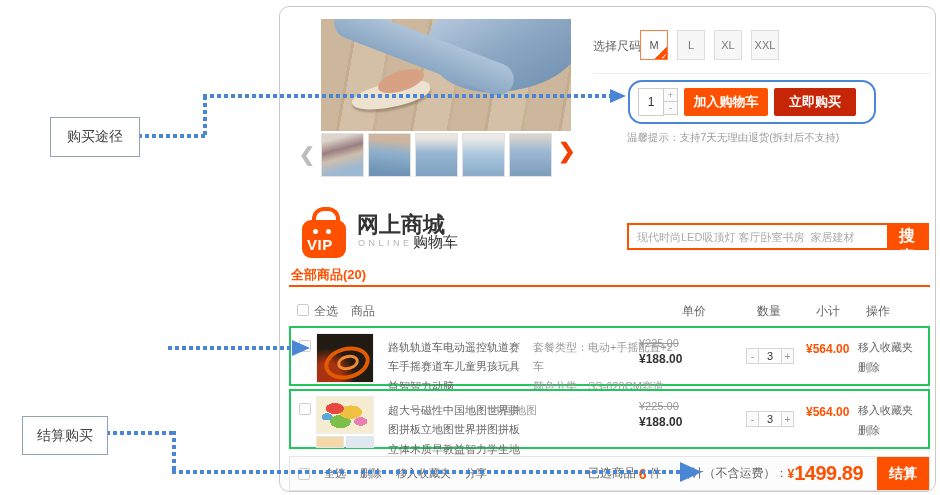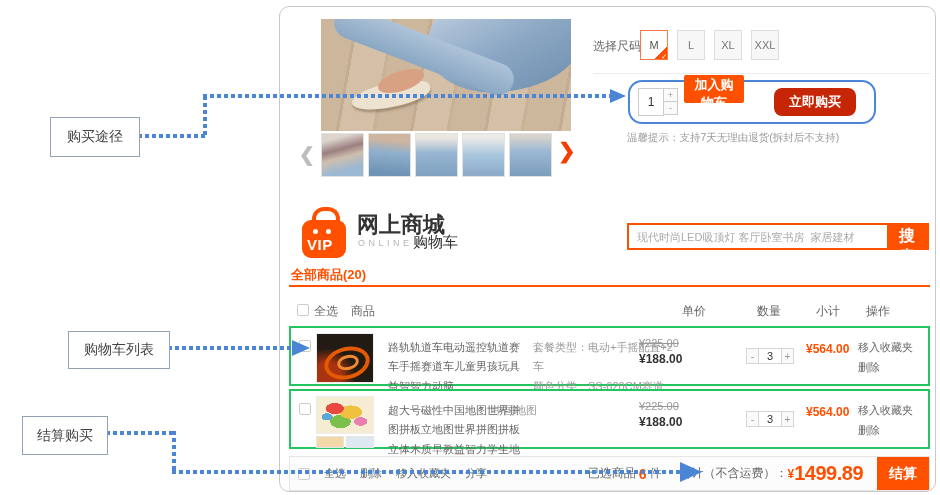--- a/index.html
+++ b/index.html
@@ -42,24 +42,24 @@
   .corner span{position:absolute;right:0px;bottom:-2px;color:#fff;font-size:7px;}
   .divider{position:absolute;left:313px;top:66px;width:337px;height:1px;background:#ececec;}
   .hl-box{position:absolute;left:348px;top:73px;width:248px;height:44px;border:2px solid #4a85d6;
     border-radius:14px;box-sizing:border-box;}
   .qty-input{position:absolute;left:358px;top:81px;width:26px;height:28px;border:1px solid #ccc;
     text-align:center;font-size:12px;color:#333;box-sizing:border-box;padding:0;background:#fff;}
   .stepper{position:absolute;left:383px;top:81px;width:15px;height:28px;}
   .step-cell{width:15px;height:14px;border:1px solid #ccc;box-sizing:border-box;background:#fafafa;
     font-size:9px;color:#999;display:flex;align-items:center;justify-content:center;cursor:pointer;}
   .stepper .step-cell+.step-cell{margin-top:-1px;}
-  .btn-add{position:absolute;left:404px;top:68px;width:60px;height:28px;background:#ff5000;color:#fff;
+  .btn-add{position:absolute;left:404px;top:81px;width:84px;height:28px;background:#ff5000;color:#fff;
     border:none;font-size:13px;font-weight:bold;border-radius:2px;cursor:pointer;font-family:inherit;}
   .btn-buy{position:absolute;left:494px;top:81px;width:82px;height:28px;background:#c62605;color:#fff;
-    border:none;font-size:13px;font-weight:bold;border-radius:8px;cursor:pointer;font-family:inherit;}
+    border:none;font-size:13px;font-weight:bold;border-radius:2px;cursor:pointer;font-family:inherit;}
   .tip{position:absolute;left:347px;top:124px;font-size:10.5px;color:#9a9a9a;}
 
   
   .logo{position:absolute;left:21px;top:201px;width:48px;height:52px;}
   .bag{position:absolute;left:1px;top:12px;width:44px;height:38px;background:#ff5000;border-radius:9px;}
   .bag::before{content:"";position:absolute;left:10px;top:-13px;width:20px;height:16px;
     border:4px solid #ff5000;border-bottom:none;border-radius:12px 12px 0 0;}
   .bag::after{content:"";position:absolute;left:11px;top:9px;width:5px;height:5px;border-radius:50%;
     background:#fff;box-shadow:13px 0 0 #fff;}
   .vip{position:absolute;left:5px;bottom:6px;color:#fff;font-size:11px;font-weight:bold;letter-spacing:.5px;}
@@ -297,23 +297,20 @@
   </div>
 
   <div class="ann-box" style="left:50px;top:117px;width:88px;height:38px;">
     <span>购买途径</span>
   </div>
   <div class="dot-h" style="left:138px;top:134px;width:68px;"></div>
   <div class="dot-v" style="left:203px;top:96px;height:42px;"></div>
   <div class="dot-h" style="left:203px;top:94px;width:407px;"></div>
   <div class="arr-r" style="left:610px;top:89px;border-width:7px 0 7px 16px;"></div>
 
-  <div class="ann-box" style="left:68px;top:331px;width:100px;height:36px;">
-    <span>购物车列表</span>
-  </div>
   <div class="dot-h" style="left:168px;top:346px;width:124px;"></div>
   <div class="arr-r" style="left:292px;top:340px;border-width:8px 0 8px 18px;"></div>
 
   <div class="ann-box" style="left:22px;top:416px;width:84px;height:37px;">
     <span>结算购买</span>
   </div>
   <div class="dot-h" style="left:106px;top:431px;width:68px;"></div>
   <div class="dot-v" style="left:172px;top:431px;height:43px;"></div>
   <div class="dot-h" style="left:172px;top:470px;width:508px;"></div>
   <div class="arr-r" style="left:680px;top:462px;border-width:10px 0 10px 22px;"></div>

